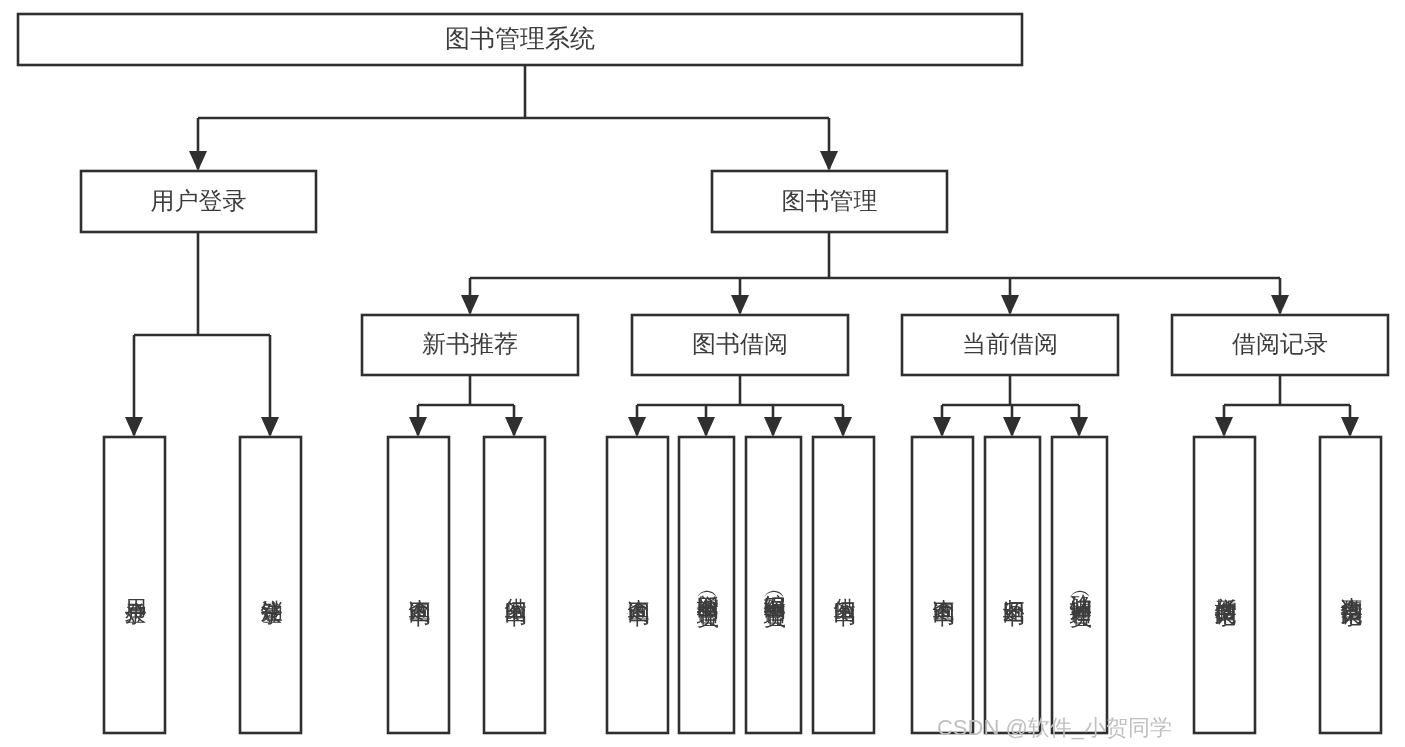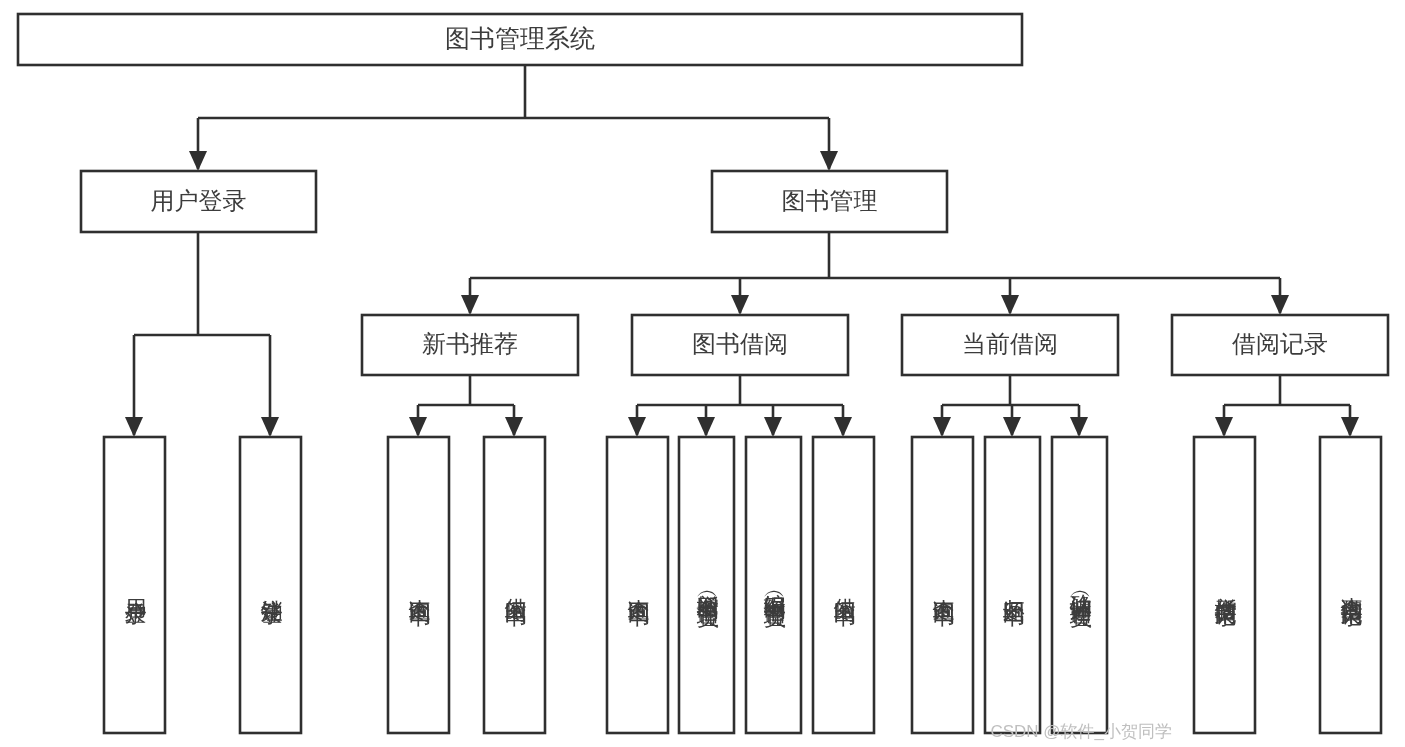--- a/index.html
+++ b/index.html
@@ -60,21 +60,21 @@
     stroke-linecap: butt;
   }
   .arrow-head {
     fill: #2f2f2f;
     stroke: none;
   }
   .watermark {
     position: absolute;
     right: 10px;
     bottom: 4px;
-    font-size: 17px;
+    font-size: 22px;
     color: #bfbfbf;
     font-family: "Liberation Sans", "DejaVu Sans", sans-serif;
     white-space: nowrap;
     user-select: none;
   }
 </style>
 </head>
 <body>
 
 <div id="diagram-root">

